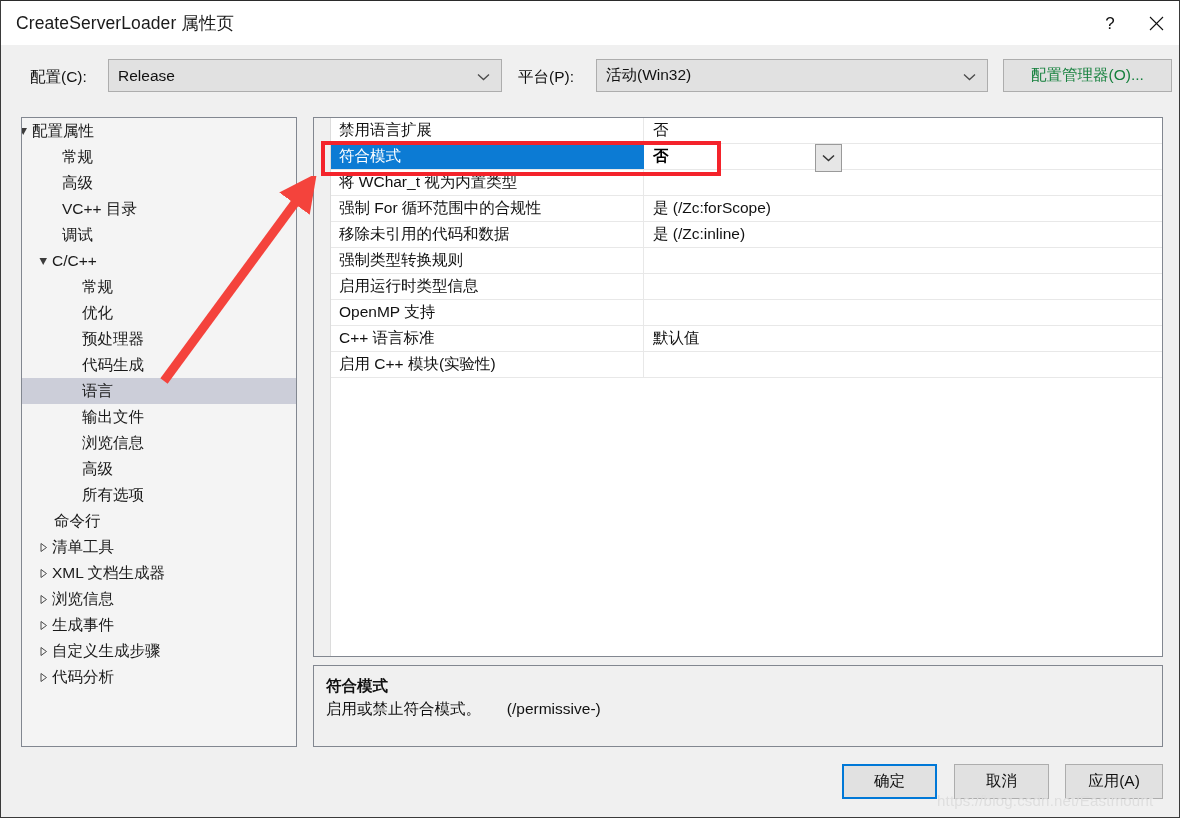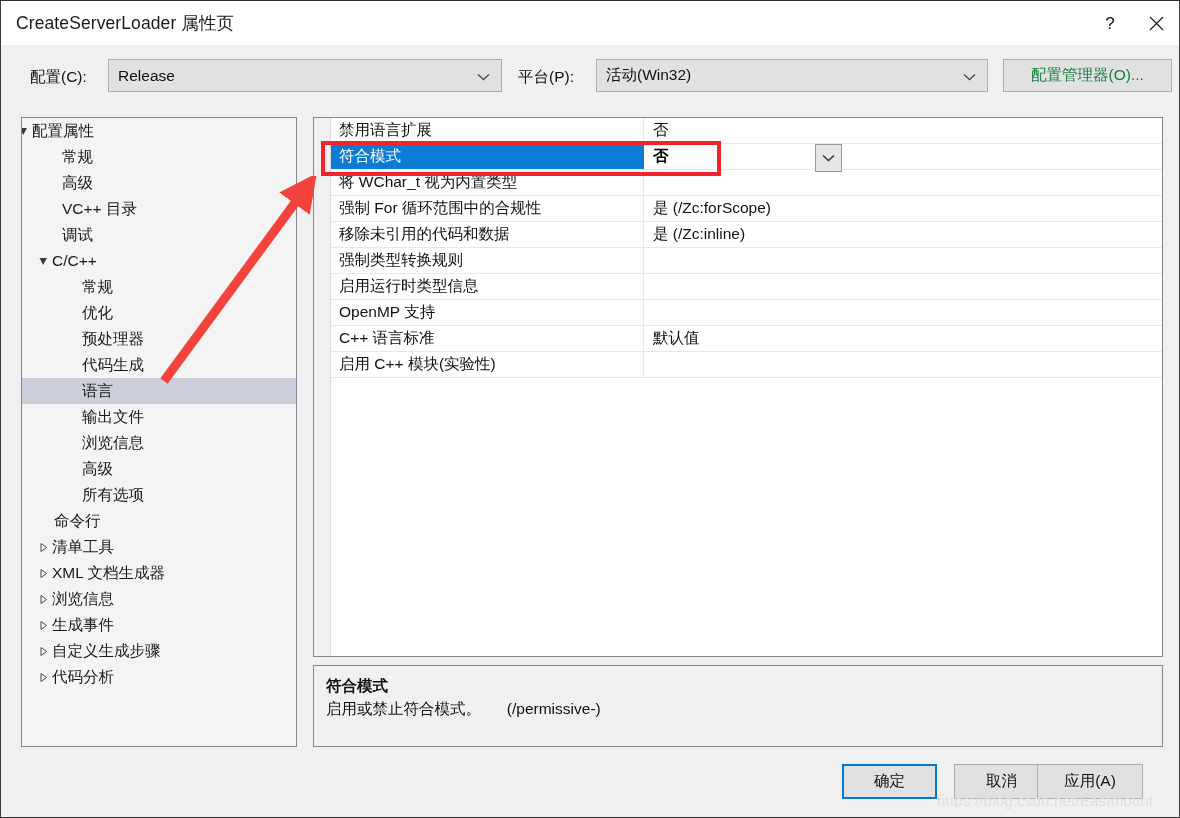--- a/index.html
+++ b/index.html
@@ -238,21 +238,21 @@
     display: flex; align-items: center; justify-content: center;
     cursor: default;
     white-space: nowrap;
   }
   #btn-ok {
     left: 841px; width: 95px;
     border: 2px solid #0078d7;
     background: #e1e1e1;
   }
   #btn-cancel { left: 953px; width: 95px; }
-  #btn-apply { left: 1036px; width: 106px; }
+  #btn-apply { left: 1064px; width: 98px; }
 
   
   #anno-box {
     position: absolute;
     left: 320px; top: 140px;
     width: 400px; height: 35px;
     border: 4px solid #f4232b;
     z-index: 6;
     pointer-events: none;
   }

